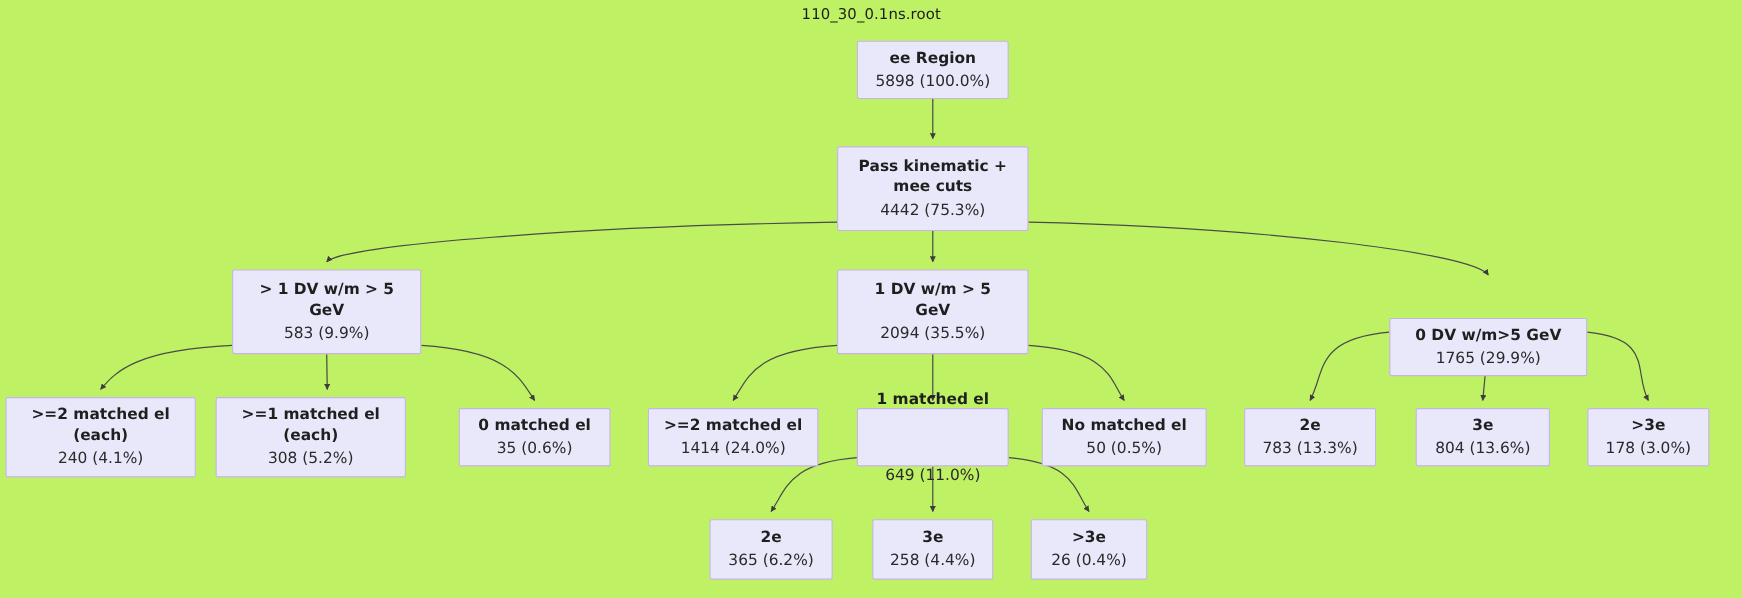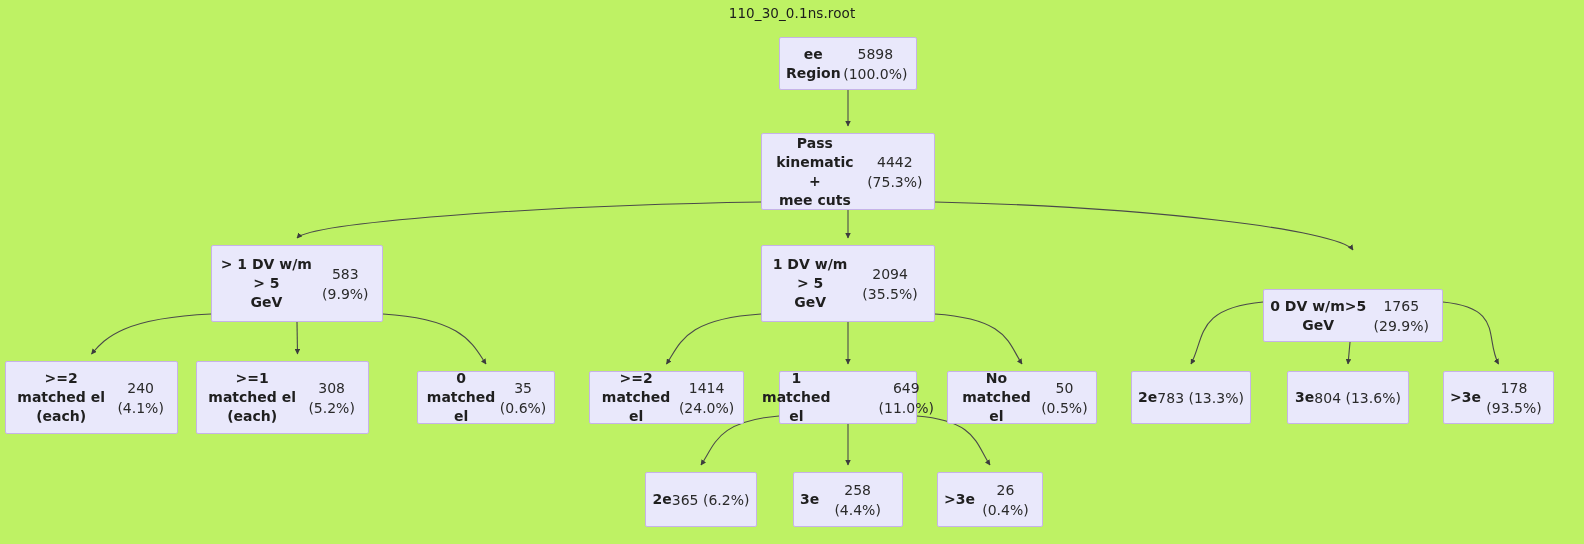--- a/index.html
+++ b/index.html
@@ -37,21 +37,21 @@
     color: #1c1c1c;
     letter-spacing: 0.1px;
   }
   .node {
     position: absolute;
     box-sizing: border-box;
     background: #e9e8fb;
     border: 1.4px solid #c6b3e8;
     border-radius: 2px;
     display: flex;
-    flex-direction: row;
+    flex-direction: column;
     align-items: center;
     justify-content: center;
     text-align: center;
     padding: 3px 6px;
   }
   .node .node-label {
     font-size: 14px;
     font-weight: bold;
     color: #1f1f1f;
     line-height: 19px;
@@ -151,21 +151,21 @@
       <div class="node" style="left: 1131px; top: 371px; width: 120px; height: 53px;">
         <div class="node-label">2e</div>
         <div class="node-stat">783 (13.3%)</div>
       </div>
       <div class="node" style="left: 1287px; top: 371px; width: 122px; height: 53px;">
         <div class="node-label">3e</div>
         <div class="node-stat">804 (13.6%)</div>
       </div>
       <div class="node" style="left: 1443px; top: 371px; width: 111px; height: 53px;">
         <div class="node-label">&gt;3e</div>
-        <div class="node-stat">178 (93.5%)</div>
+        <div class="node-stat">178 (3.0%)</div>
       </div>
       <div class="node" style="left: 645px; top: 472px; width: 112px; height: 55px;">
         <div class="node-label">2e</div>
         <div class="node-stat">365 (6.2%)</div>
       </div>
       <div class="node" style="left: 793px; top: 472px; width: 110px; height: 55px;">
         <div class="node-label">3e</div>
         <div class="node-stat">258 (4.4%)</div>
       </div>
       <div class="node" style="left: 937px; top: 472px; width: 106px; height: 55px;">

